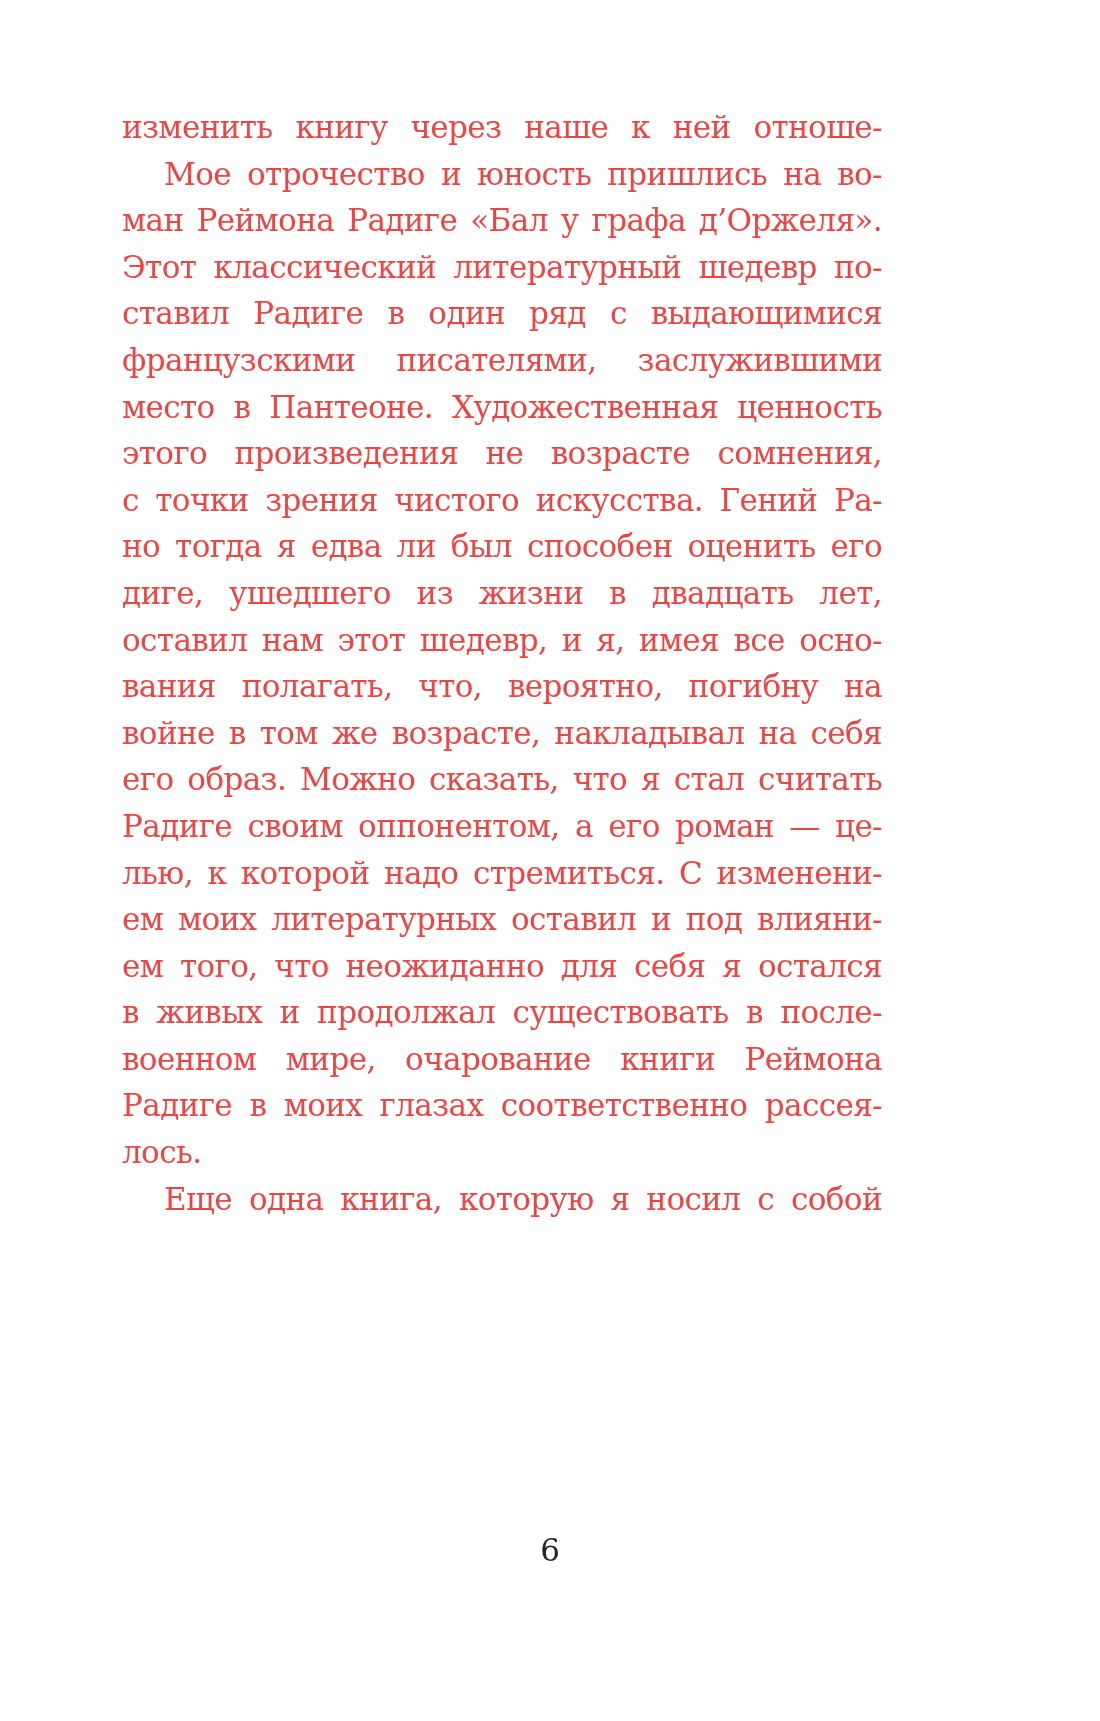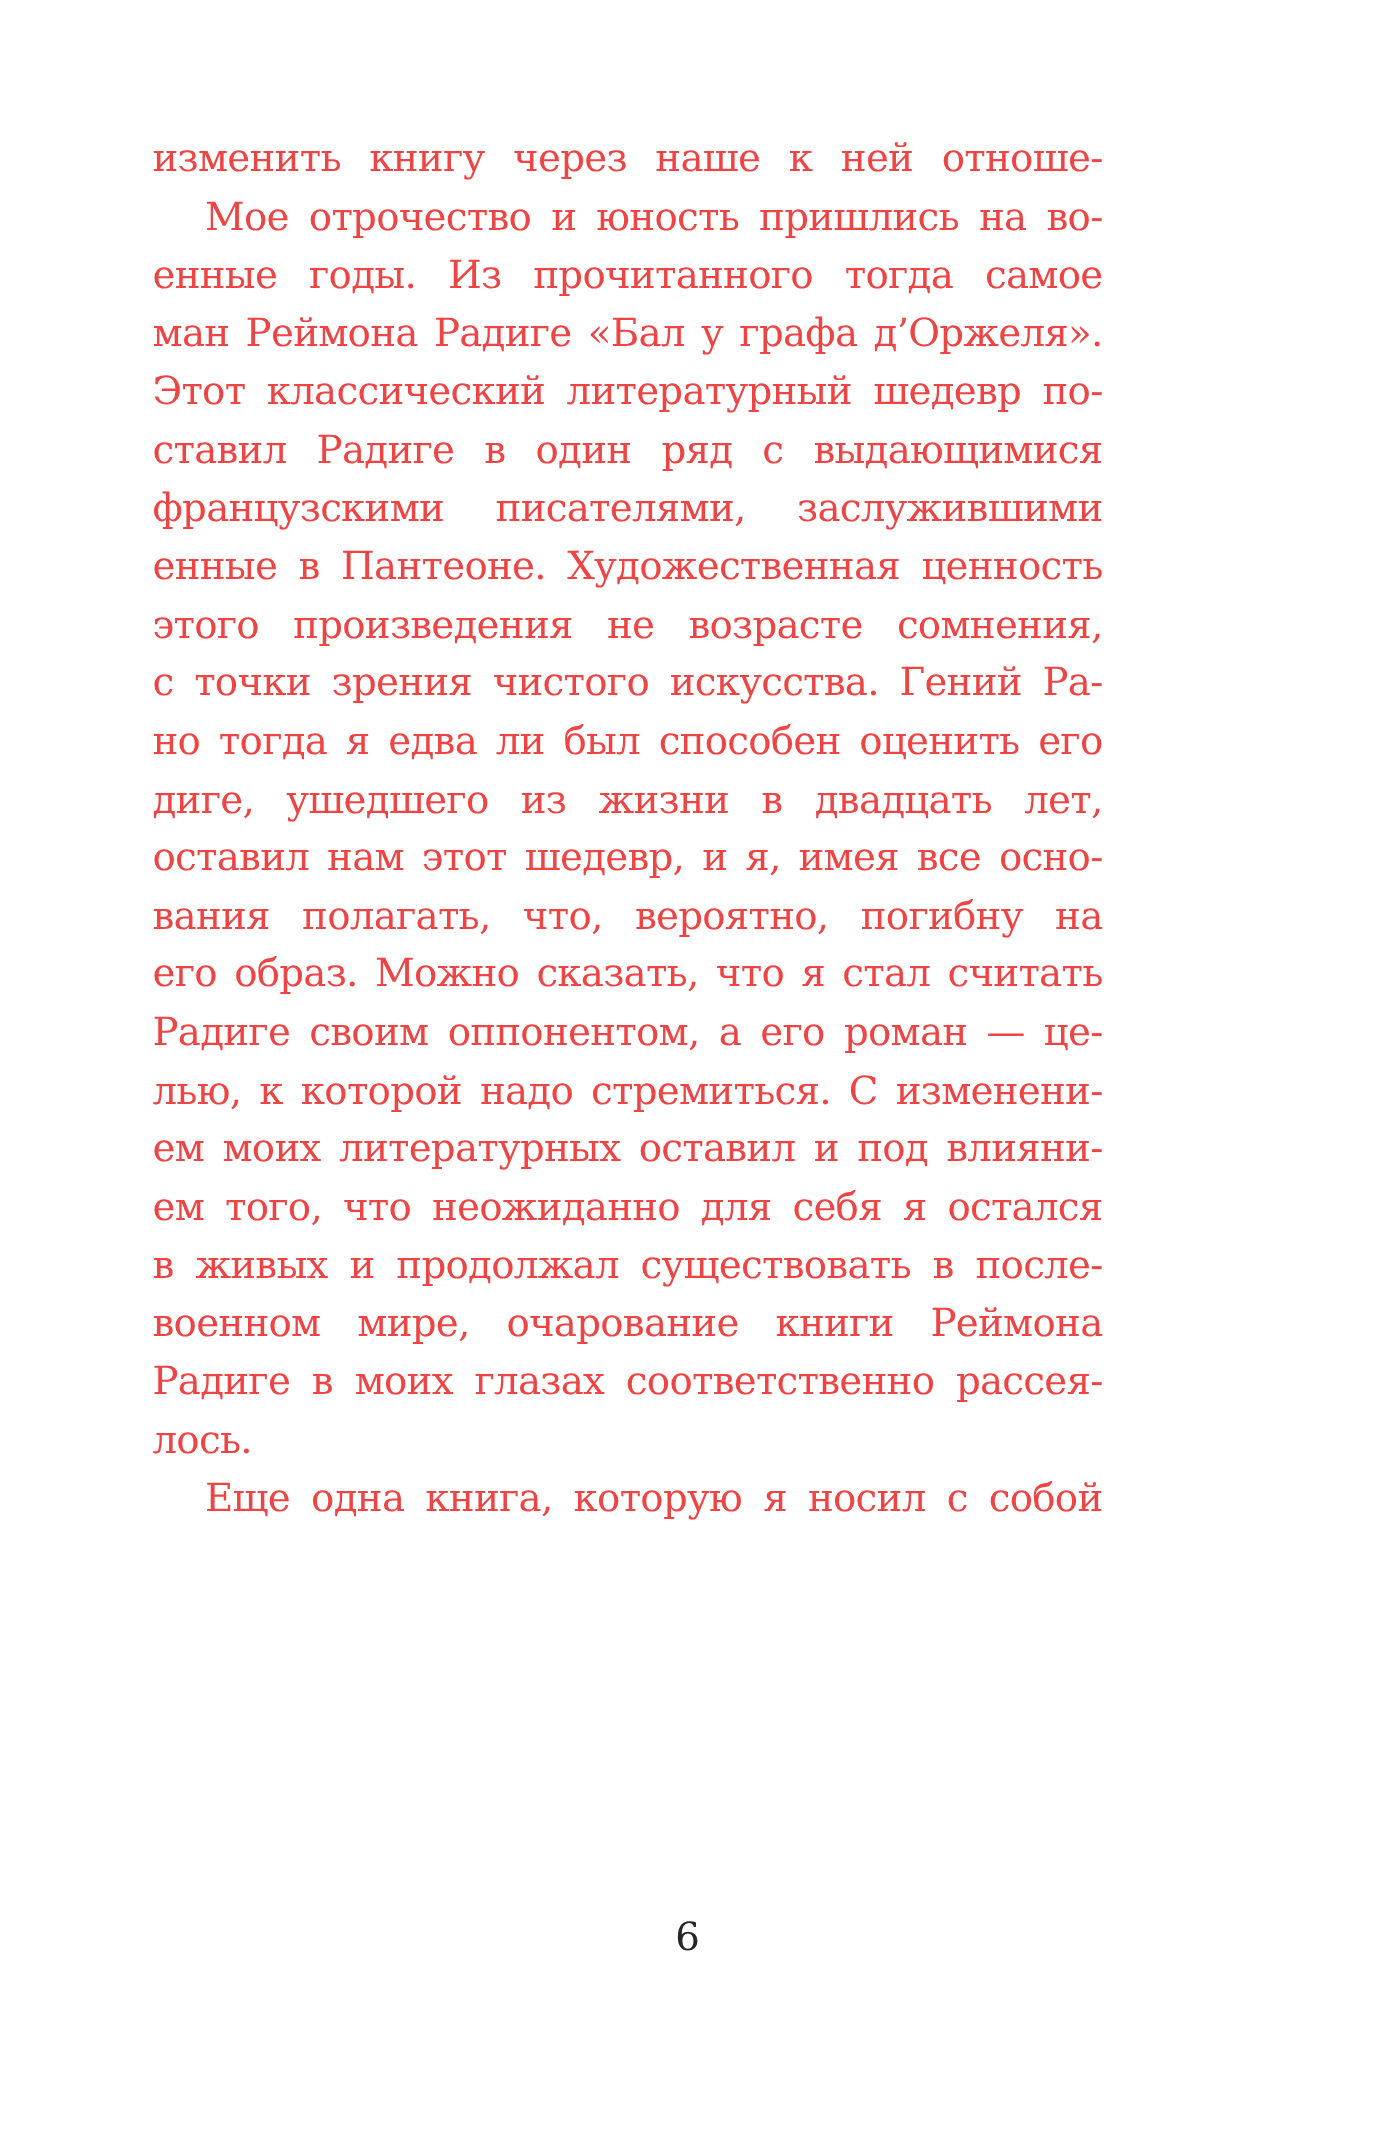--- a/index.html
+++ b/index.html
@@ -48,32 +48,32 @@
       font-size: 31px;
       color: #262626;
     }
   </style>
 </head>
 <body>
 
 <div class="page" id="page-body">
     <span class="line">изменить книгу через наше к ней отноше-</span>
     <span class="line indent">Мое отрочество и юность пришлись на во-</span>
-    <span class="line">енные годы. Из прочитанного тогда самое</span>
     <span class="line">ман Реймона Радиге «Бал у графа д’Оржеля».</span>
     <span class="line">Этот классический литературный шедевр по-</span>
     <span class="line">ставил Радиге в один ряд с выдающимися</span>
     <span class="line">французскими писателями, заслужившими</span>
-    <span class="line">енные в Пантеоне. Художественная ценность</span>
+    <span class="line">место в Пантеоне. Художественная ценность</span>
     <span class="line">этого произведения не возрасте сомнения,</span>
     <span class="line">с точки зрения чистого искусства. Гений Ра-</span>
     <span class="line">но тогда я едва ли был способен оценить его</span>
     <span class="line">диге, ушедшего из жизни в двадцать лет,</span>
     <span class="line">оставил нам этот шедевр, и я, имея все осно-</span>
     <span class="line">вания полагать, что, вероятно, погибну на</span>
+    <span class="line">войне в том же возрасте, накладывал на себя</span>
     <span class="line">его образ. Можно сказать, что я стал считать</span>
     <span class="line">Радиге своим оппонентом, а его роман — це-</span>
     <span class="line">лью, к которой надо стремиться. С изменени-</span>
     <span class="line">ем моих литературных оставил и под влияни-</span>
     <span class="line">ем того, что неожиданно для себя я остался</span>
     <span class="line">в живых и продолжал существовать в после-</span>
     <span class="line">военном мире, очарование книги Реймона</span>
     <span class="line">Радиге в моих глазах соответственно рассея-</span>
     <span class="line last">лось.</span>
     <span class="line indent">Еще одна книга, которую я носил с собой</span>

